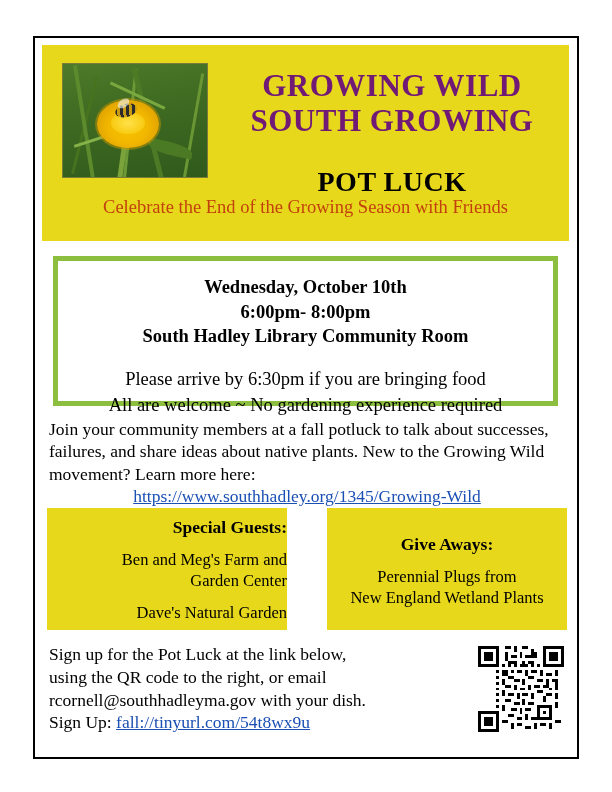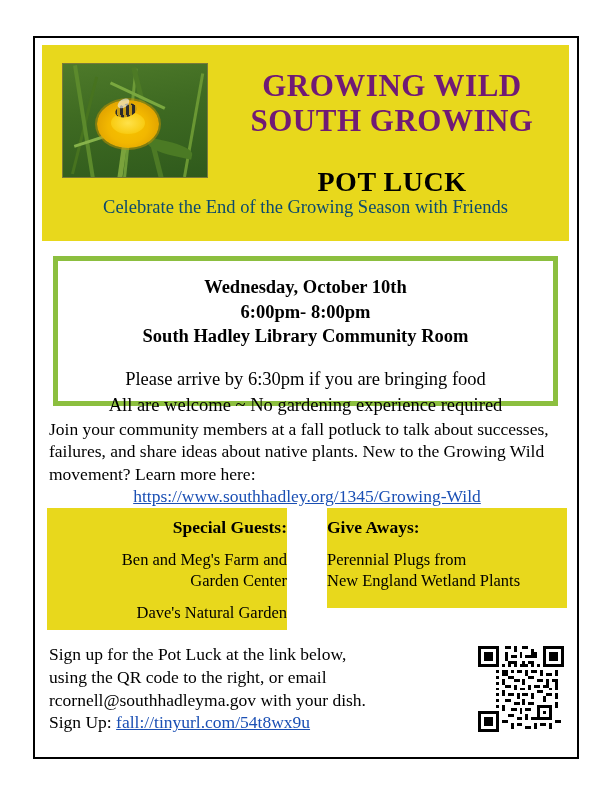--- a/index.html
+++ b/index.html
@@ -146,21 +146,21 @@
     color: #000000;
   }
 
   .tagline {
     position: absolute;
     left: 0;
     top: 152px;
     width: 527px;
     text-align: center;
     font-size: 18.5px;
-    color: #0c4a6e;
+    color: #c2410c;
   }
 
   
   .details-box {
     position: absolute;
     left: 18px;
     top: 218px;
     width: 505px;
     height: 150px;
     border: 5px solid #8cbf3f;
@@ -206,24 +206,25 @@
     background: #e8d81c;
     text-align: right;
     box-sizing: border-box;
     padding-top: 9px;
   }
   .box-giveaways {
     position: absolute;
     left: 292px;
     top: 470px;
     width: 240px;
-    height: 100px;
+    height: 122px;
     background: #e8d81c;
-    box-sizing: border-box;
-    padding-top: 9px;
+    text-align: center;
+    box-sizing: border-box;
+    padding-top: 26px;
   }
   .box-head {
     font-weight: bold;
     font-size: 17.5px;
     margin-bottom: 12px;
   }
   .box-line {
     font-size: 16.5px;
     line-height: 1.25;
   }

